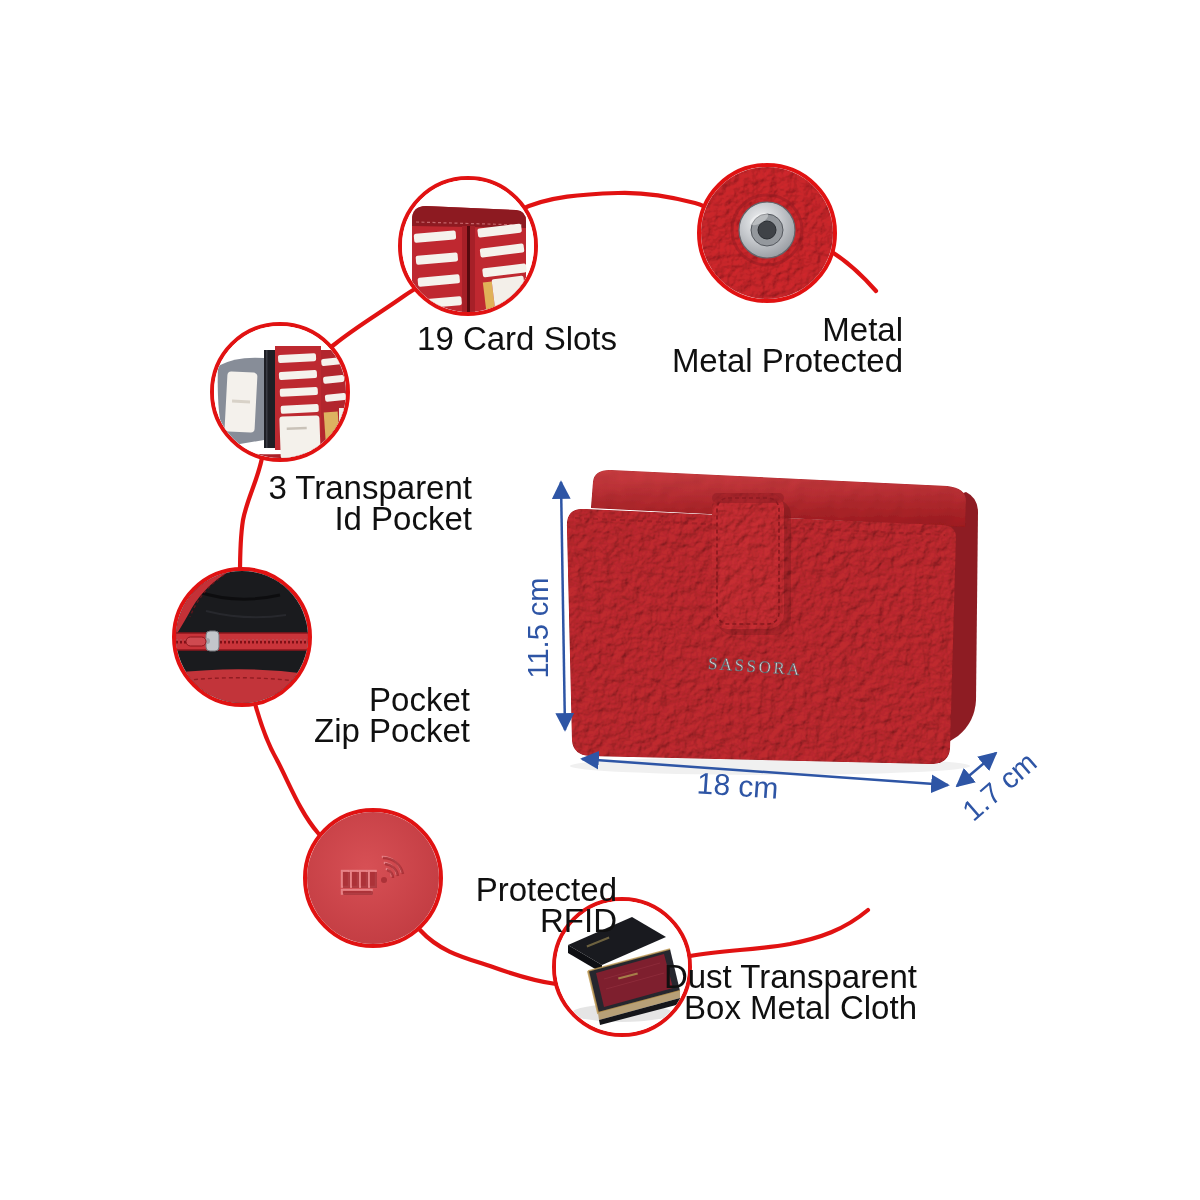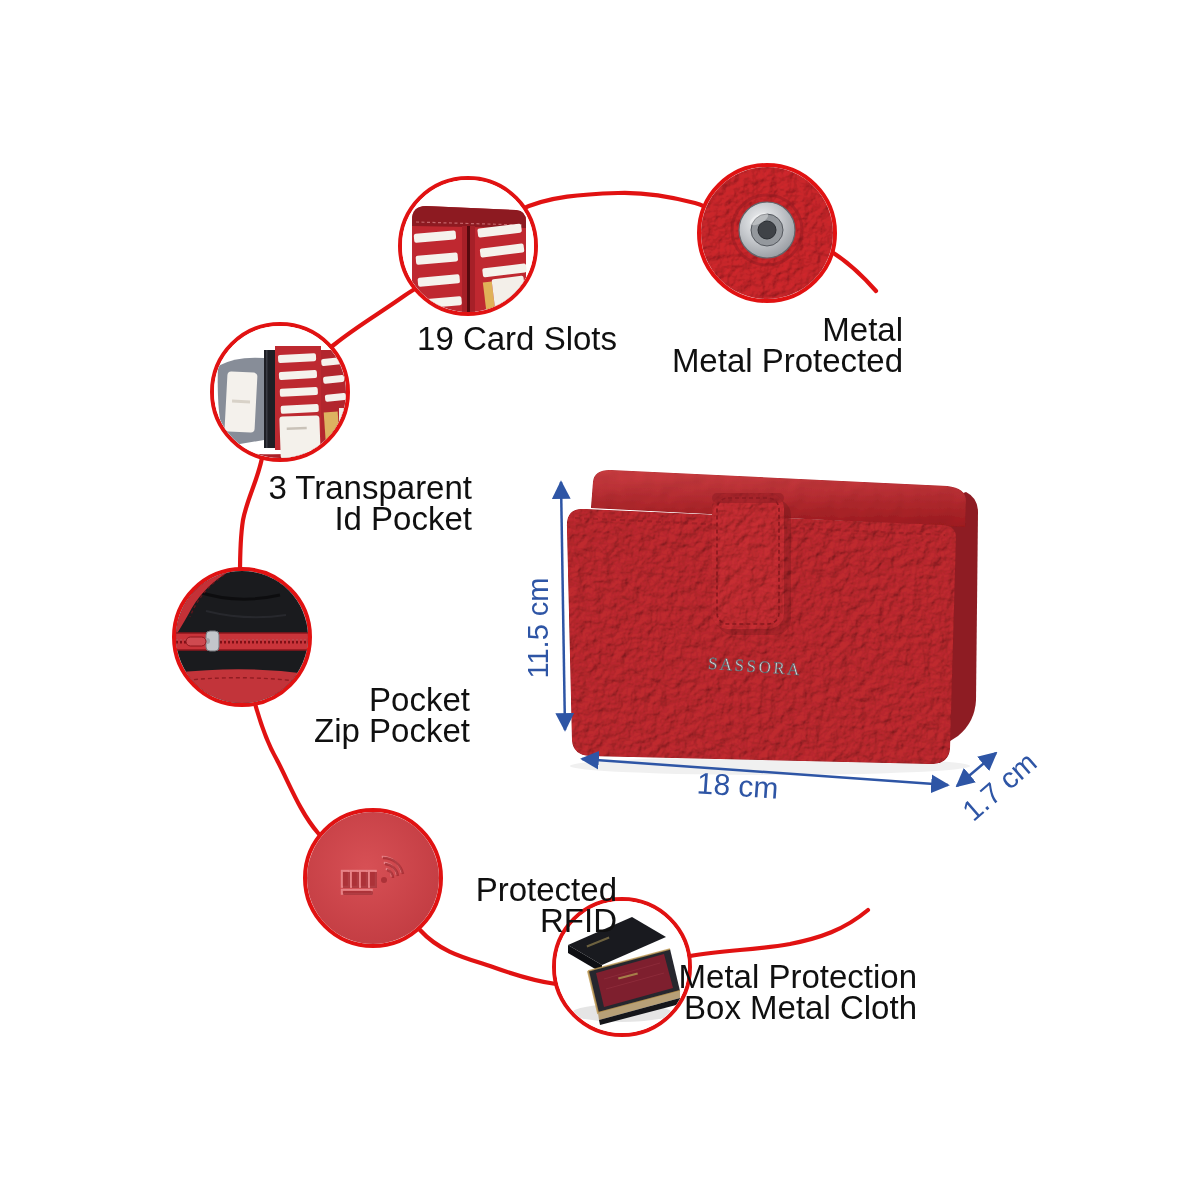--- a/index.html
+++ b/index.html
@@ -253,17 +253,17 @@
   </div>
   <div class="feature-label" style="left:210px;top:684px;">
     <div>Pocket</div>
     <div>Zip Pocket</div>
   </div>
   <div class="feature-label" style="left:357px;top:874px;">
     <div>Protected</div>
     <div>RFID</div>
   </div>
   <div class="feature-label" style="left:657px;top:961px;">
-    <div>Metal Protection</div>
+    <div>Dust Transparent</div>
     <div>Box Metal Cloth</div>
   </div>
 
 </div>
 
 </body></html>

